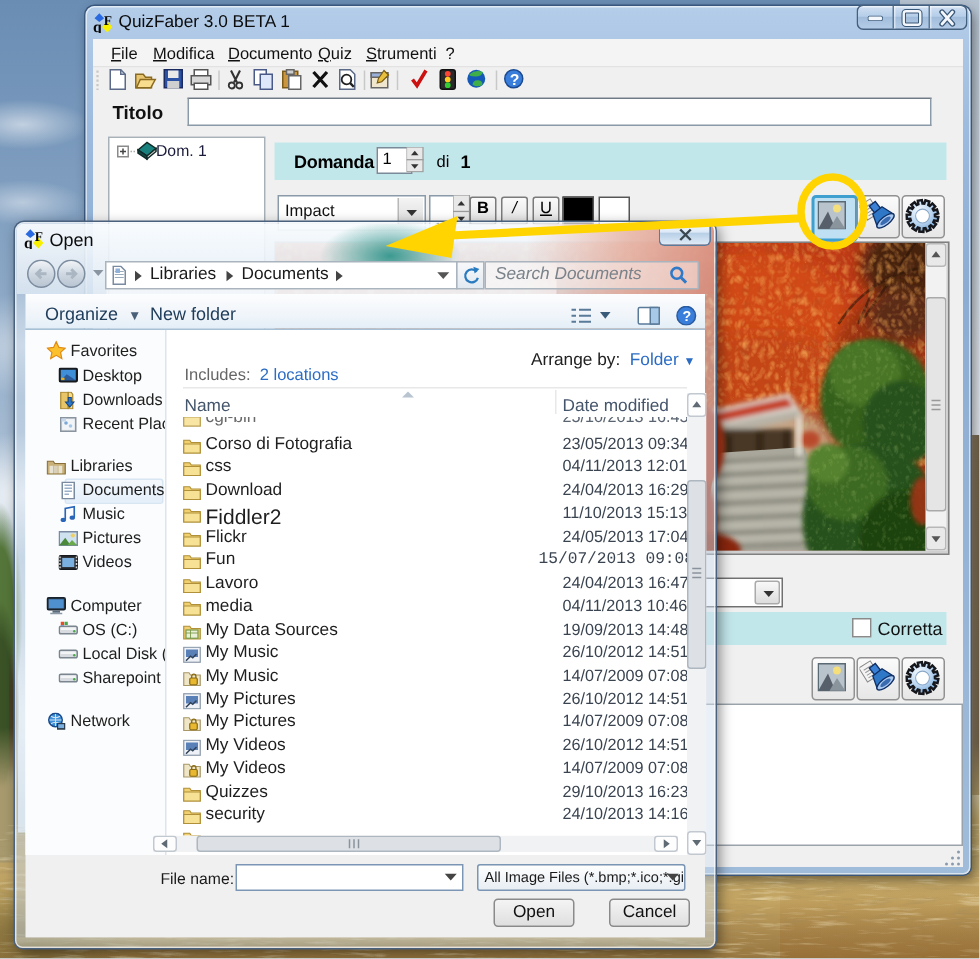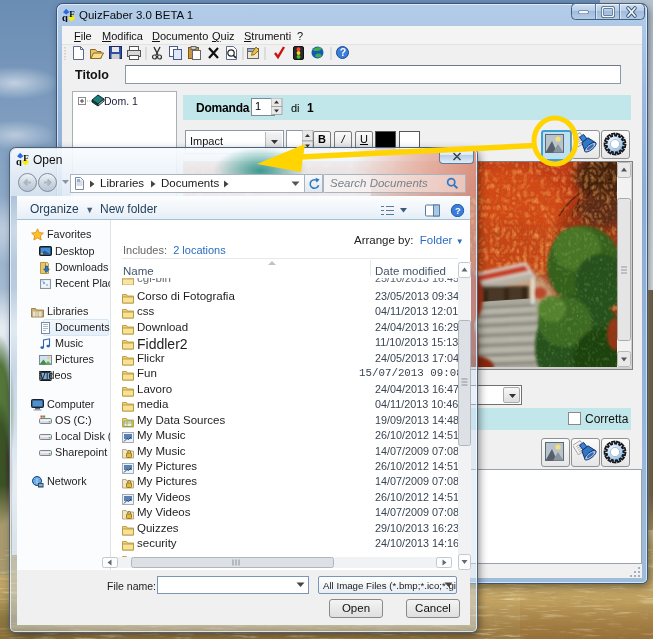--- a/index.html
+++ b/index.html
@@ -575,21 +575,21 @@
             <circle cx="9.5" cy="4" r="1.4" fill="#f0d060"></circle>
             <path d="M0.5 10.5 l4-5 3.5 5z" fill="#4a8a3a"></path>
             <path d="M6 10.5 l3-3.5 3.5 3.5z" fill="#6aaa4a"></path>
           </svg></div>
         <div class="abs nosel" style="left:38px;top:133px;font-size:10.8px;color:#1e1e1e;">Pictures</div>
         <div class="abs" style="left:22px;top:148px;width:13px;height:13px;"><svg width="13" height="12" viewBox="0 0 13 12">
             <rect x="0.5" y="1.5" width="12" height="9" rx="1" fill="#30353b" stroke="#15181c"></rect>
             <rect x="2.5" y="3" width="8" height="6" fill="#7ab0e0"></rect>
             <path d="M1 2 v8 M12 2 v8" stroke="#d8d8d8" stroke-width="1" stroke-dasharray="1.2 1"></path>
           </svg></div>
-        <div class="abs nosel" style="left:22px;top:149px;font-size:10.8px;color:#1e1e1e;">Videos</div>
+        <div class="abs nosel" style="left:38px;top:149px;font-size:10.8px;color:#1e1e1e;">Videos</div>
         <div class="abs" style="left:14px;top:177px;width:13px;height:13px;"><svg width="13" height="12" viewBox="0 0 13 12">
             <rect x="0.5" y="0.5" width="12" height="8" rx="1" fill="#2b3a4a" stroke="#18222e"></rect>
             <rect x="1.5" y="1.5" width="10" height="6" fill="#4f90d0"></rect>
             <rect x="4" y="9" width="5" height="1.5" fill="#5a6a7a"></rect>
             <rect x="2.5" y="10.5" width="8" height="1" fill="#8a98a8"></rect>
           </svg></div>
         <div class="abs nosel" style="left:30px;top:178px;font-size:10.8px;color:#1e1e1e;">Computer</div>
         <div class="abs" style="left:22px;top:193px;width:13px;height:13px;"><svg width="13" height="12" viewBox="0 0 13 12">
             <rect x="0.5" y="3.5" width="12" height="5" rx="1.2" fill="#d8dce0" stroke="#7a858f"></rect>
             <rect x="1.5" y="4.5" width="10" height="1.5" fill="#f2f4f6"></rect>

